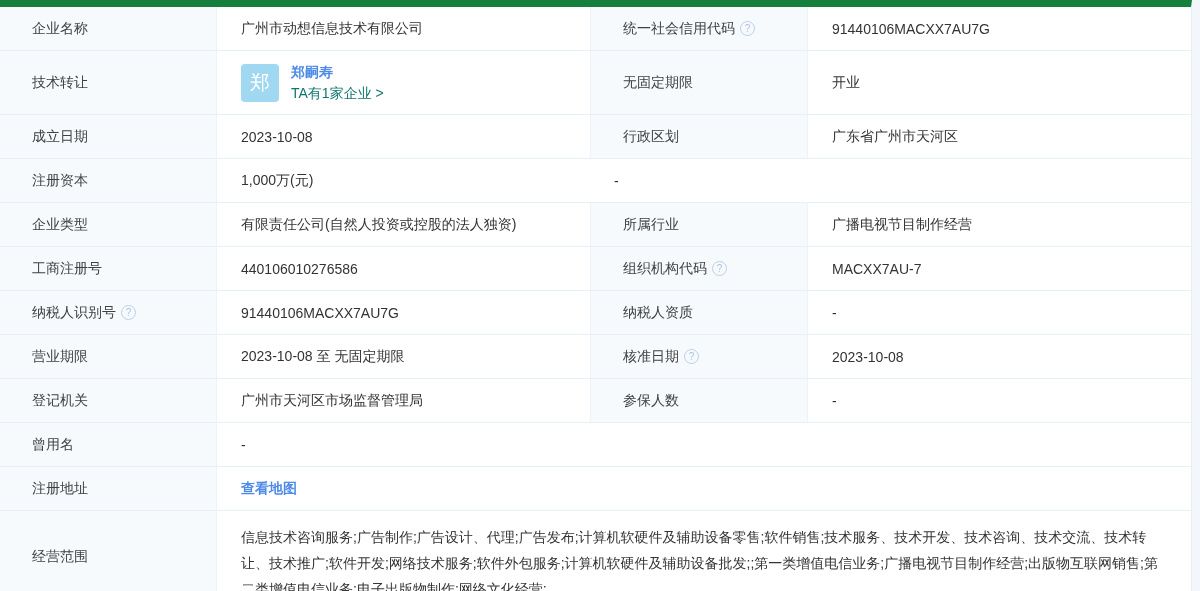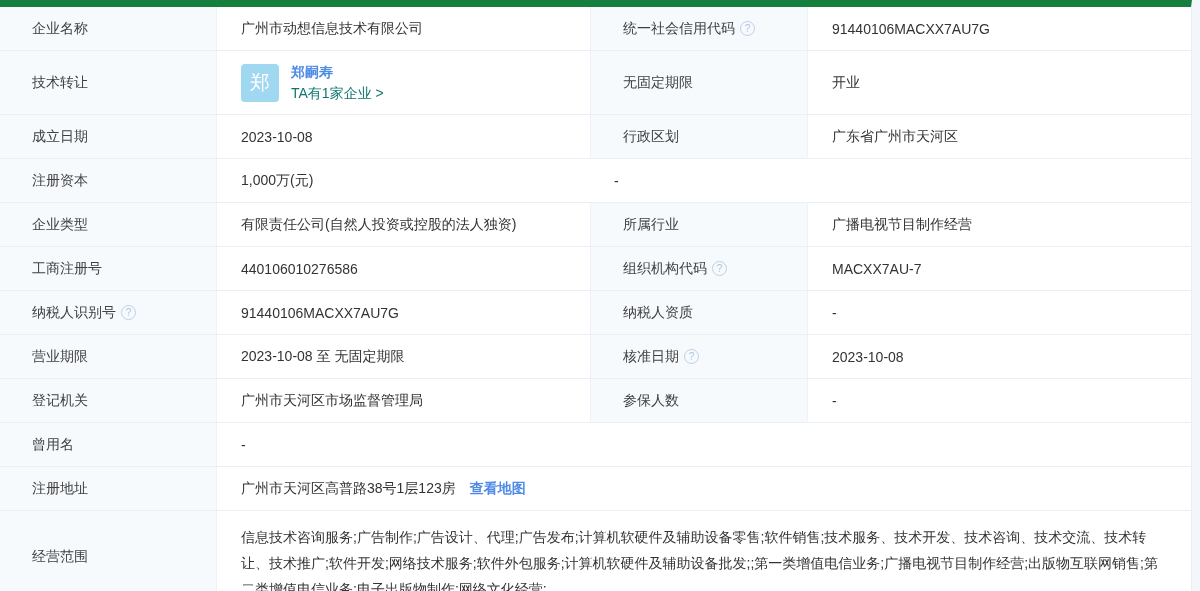--- a/index.html
+++ b/index.html
@@ -240,21 +240,20 @@
         <span>-</span>
       </div>
   </div>
 
   <div class="row full h-std">
     <div class="cell label-cell">
         <span>注册地址</span>
       </div>
     <div class="cell value-cell">
       <div class="addr-wrap">
-        <span>广州市天河区高普路38号1层123房</span>
         <a class="link-blue">查看地图</a>
       </div>
     </div>
   </div>
 
   <div class="row full h-scope">
     <div class="cell label-cell">
         <span>经营范围</span>
       </div>
     <div class="cell value-cell scope-value">

